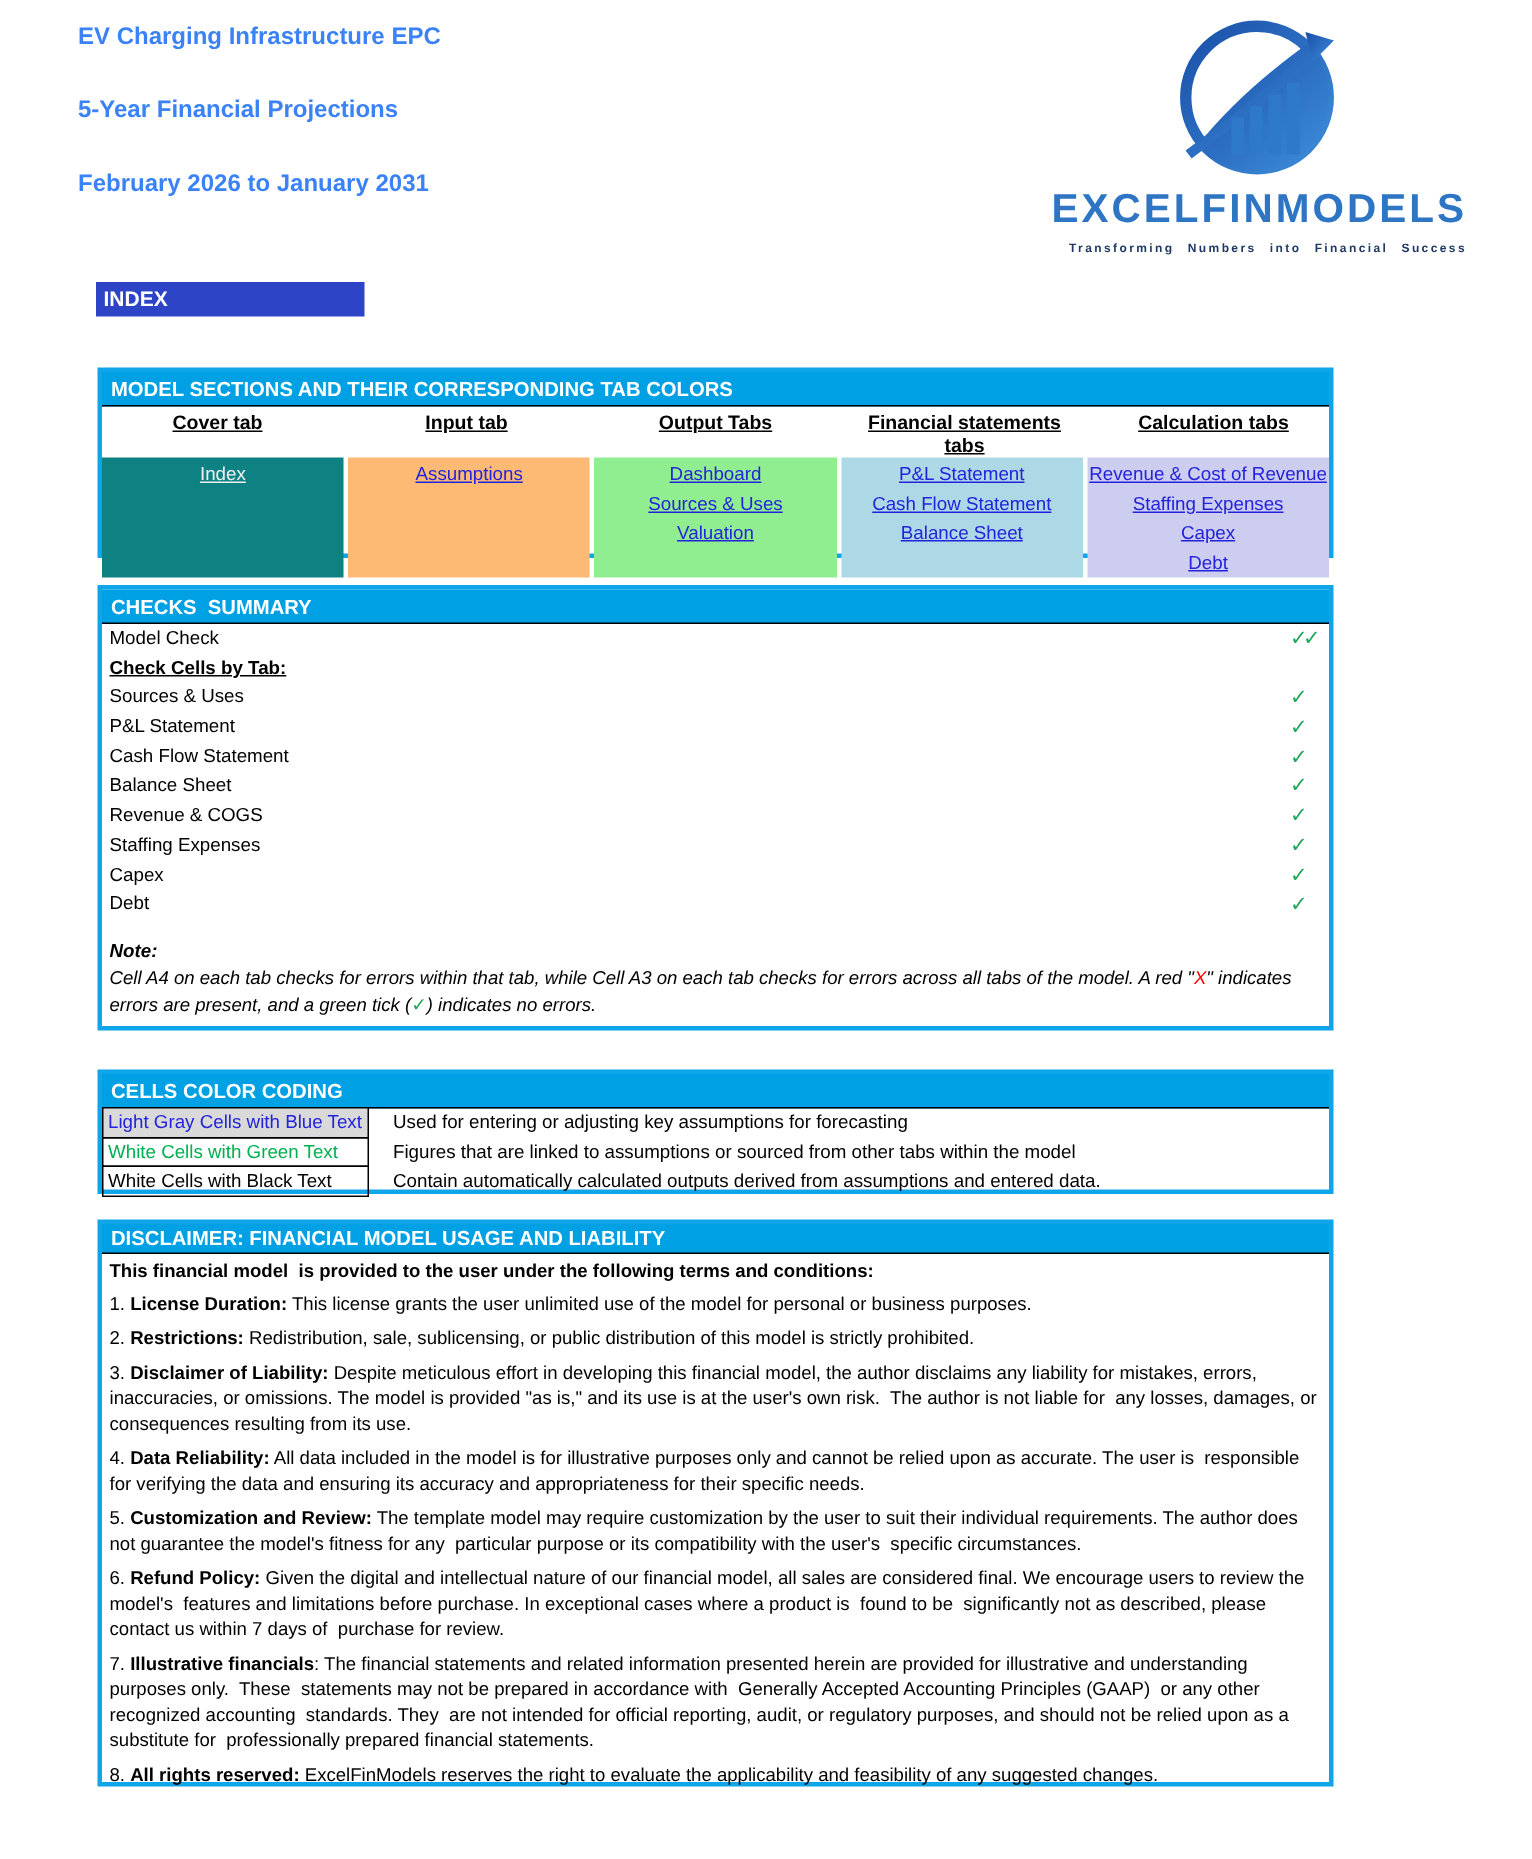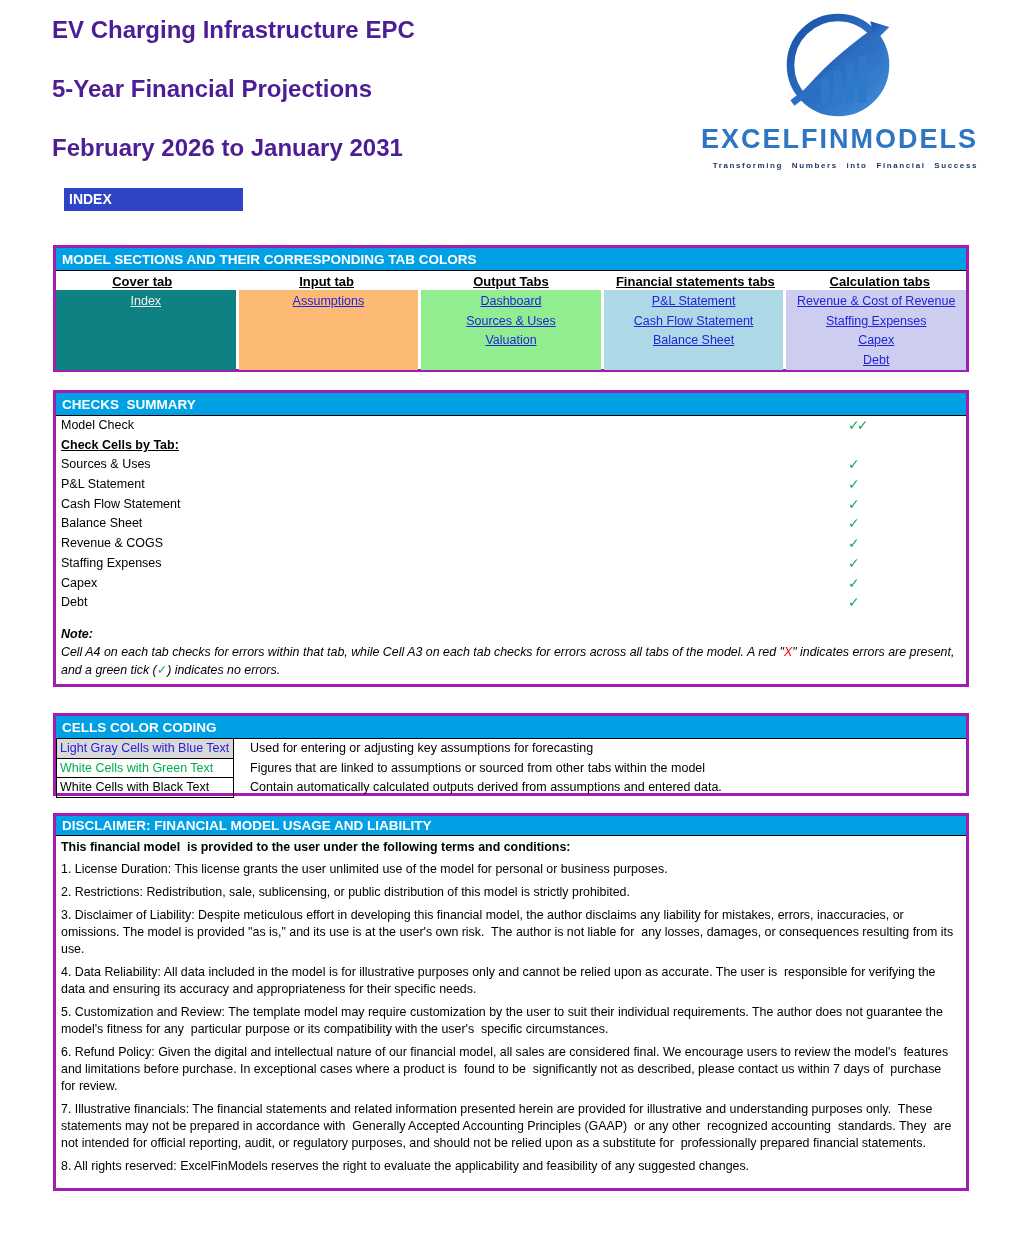--- a/index.html
+++ b/index.html
@@ -3,34 +3,34 @@
 <meta charset="utf-8">
 <style>
   * { margin:0; padding:0; box-sizing:border-box; }
   html,body { background:#fff; }
   .page {
     position:relative; width:1021px; height:1239px; background:#fff;
     font-family:"Liberation Sans","DejaVu Sans",sans-serif; color:#000; overflow:hidden;
   }
   
   .title-block { position:absolute; left:52px; top:16px; }
-  .title-line { font-size:24px; font-weight:bold; color:#4c1d95; margin-bottom:31px; white-space:nowrap; }
+  .title-line { font-size:16px; font-weight:bold; color:#3b82f6; margin-bottom:31px; white-space:nowrap; }
   
   .logo { position:absolute; left:698px; top:8px; width:280px; text-align:right; }
   .logo svg { display:block; margin:0 auto; }
   .brand { font-size:27px; font-weight:800; letter-spacing:2px; color:#2E75C4; margin-top:2px; white-space:nowrap; }
   .tagline { font-size:8px; font-weight:bold; letter-spacing:1.6px; word-spacing:5px; color:#1F3864; margin-top:6px; white-space:nowrap; }
   
   .index-bar {
     position:absolute; left:64px; top:188px; width:179px; height:23px;
     background:#2E44C6; color:#fff; font-weight:bold; font-size:14px;
     padding:3px 0 0 5px;
   }
   
-  .box { position:absolute; left:53px; width:916px; border:3px solid #a21caf; background:#fff; }
+  .box { position:absolute; left:65px; width:824px; border:3px solid #0ea5e9; background:#fff; }
   .box-header {
     background:#00A1E4; color:#fff; font-weight:bold; font-size:13.5px;
     padding:4px 6px 3px; border-bottom:1px solid #000; white-space:pre-wrap;
   }
   
   .sections { top:245px; height:127px; }
   .sec-colheads { display:grid; grid-template-columns:repeat(5,1fr); text-align:center;
     font-weight:bold; font-size:13px; padding:3px 0 1px;gap:12px; }
   .sec-colheads div { text-decoration:underline; }
   .sec-cells { display:grid; grid-template-columns:repeat(5,1fr); column-gap:3px; height:76px; }
@@ -60,21 +60,21 @@
   .label-gray-blue { background:#D9D9D9; color:#2323DB; }
   .label-white-green { color:#00B050; }
   .label-white-black { color:#000; }
   .code-desc { padding-left:16px; }
   
   .disclaimer { top:813px; height:378px; }
   .disclaimer .box-header { padding:2px 6px; }
   .disc-body { padding:2px 8px 0 5px; font-size:12.4px; line-height:17px; }
   .disc-intro { font-weight:bold; margin:1px 0 5px; white-space:pre-wrap; }
   .disc-item { margin:0 0 6px; white-space:pre-wrap; }
-  .disc-item b { font-weight:normal; }
+  .disc-item b { font-weight:bold; }
 </style>
 </head>
 <body>
 
 <div class="page">
 
   <div class="title-block">
     <div class="title-line">EV Charging Infrastructure EPC</div>
     <div class="title-line">5-Year Financial Projections</div>
     <div class="title-line">February 2026 to January 2031</div>

